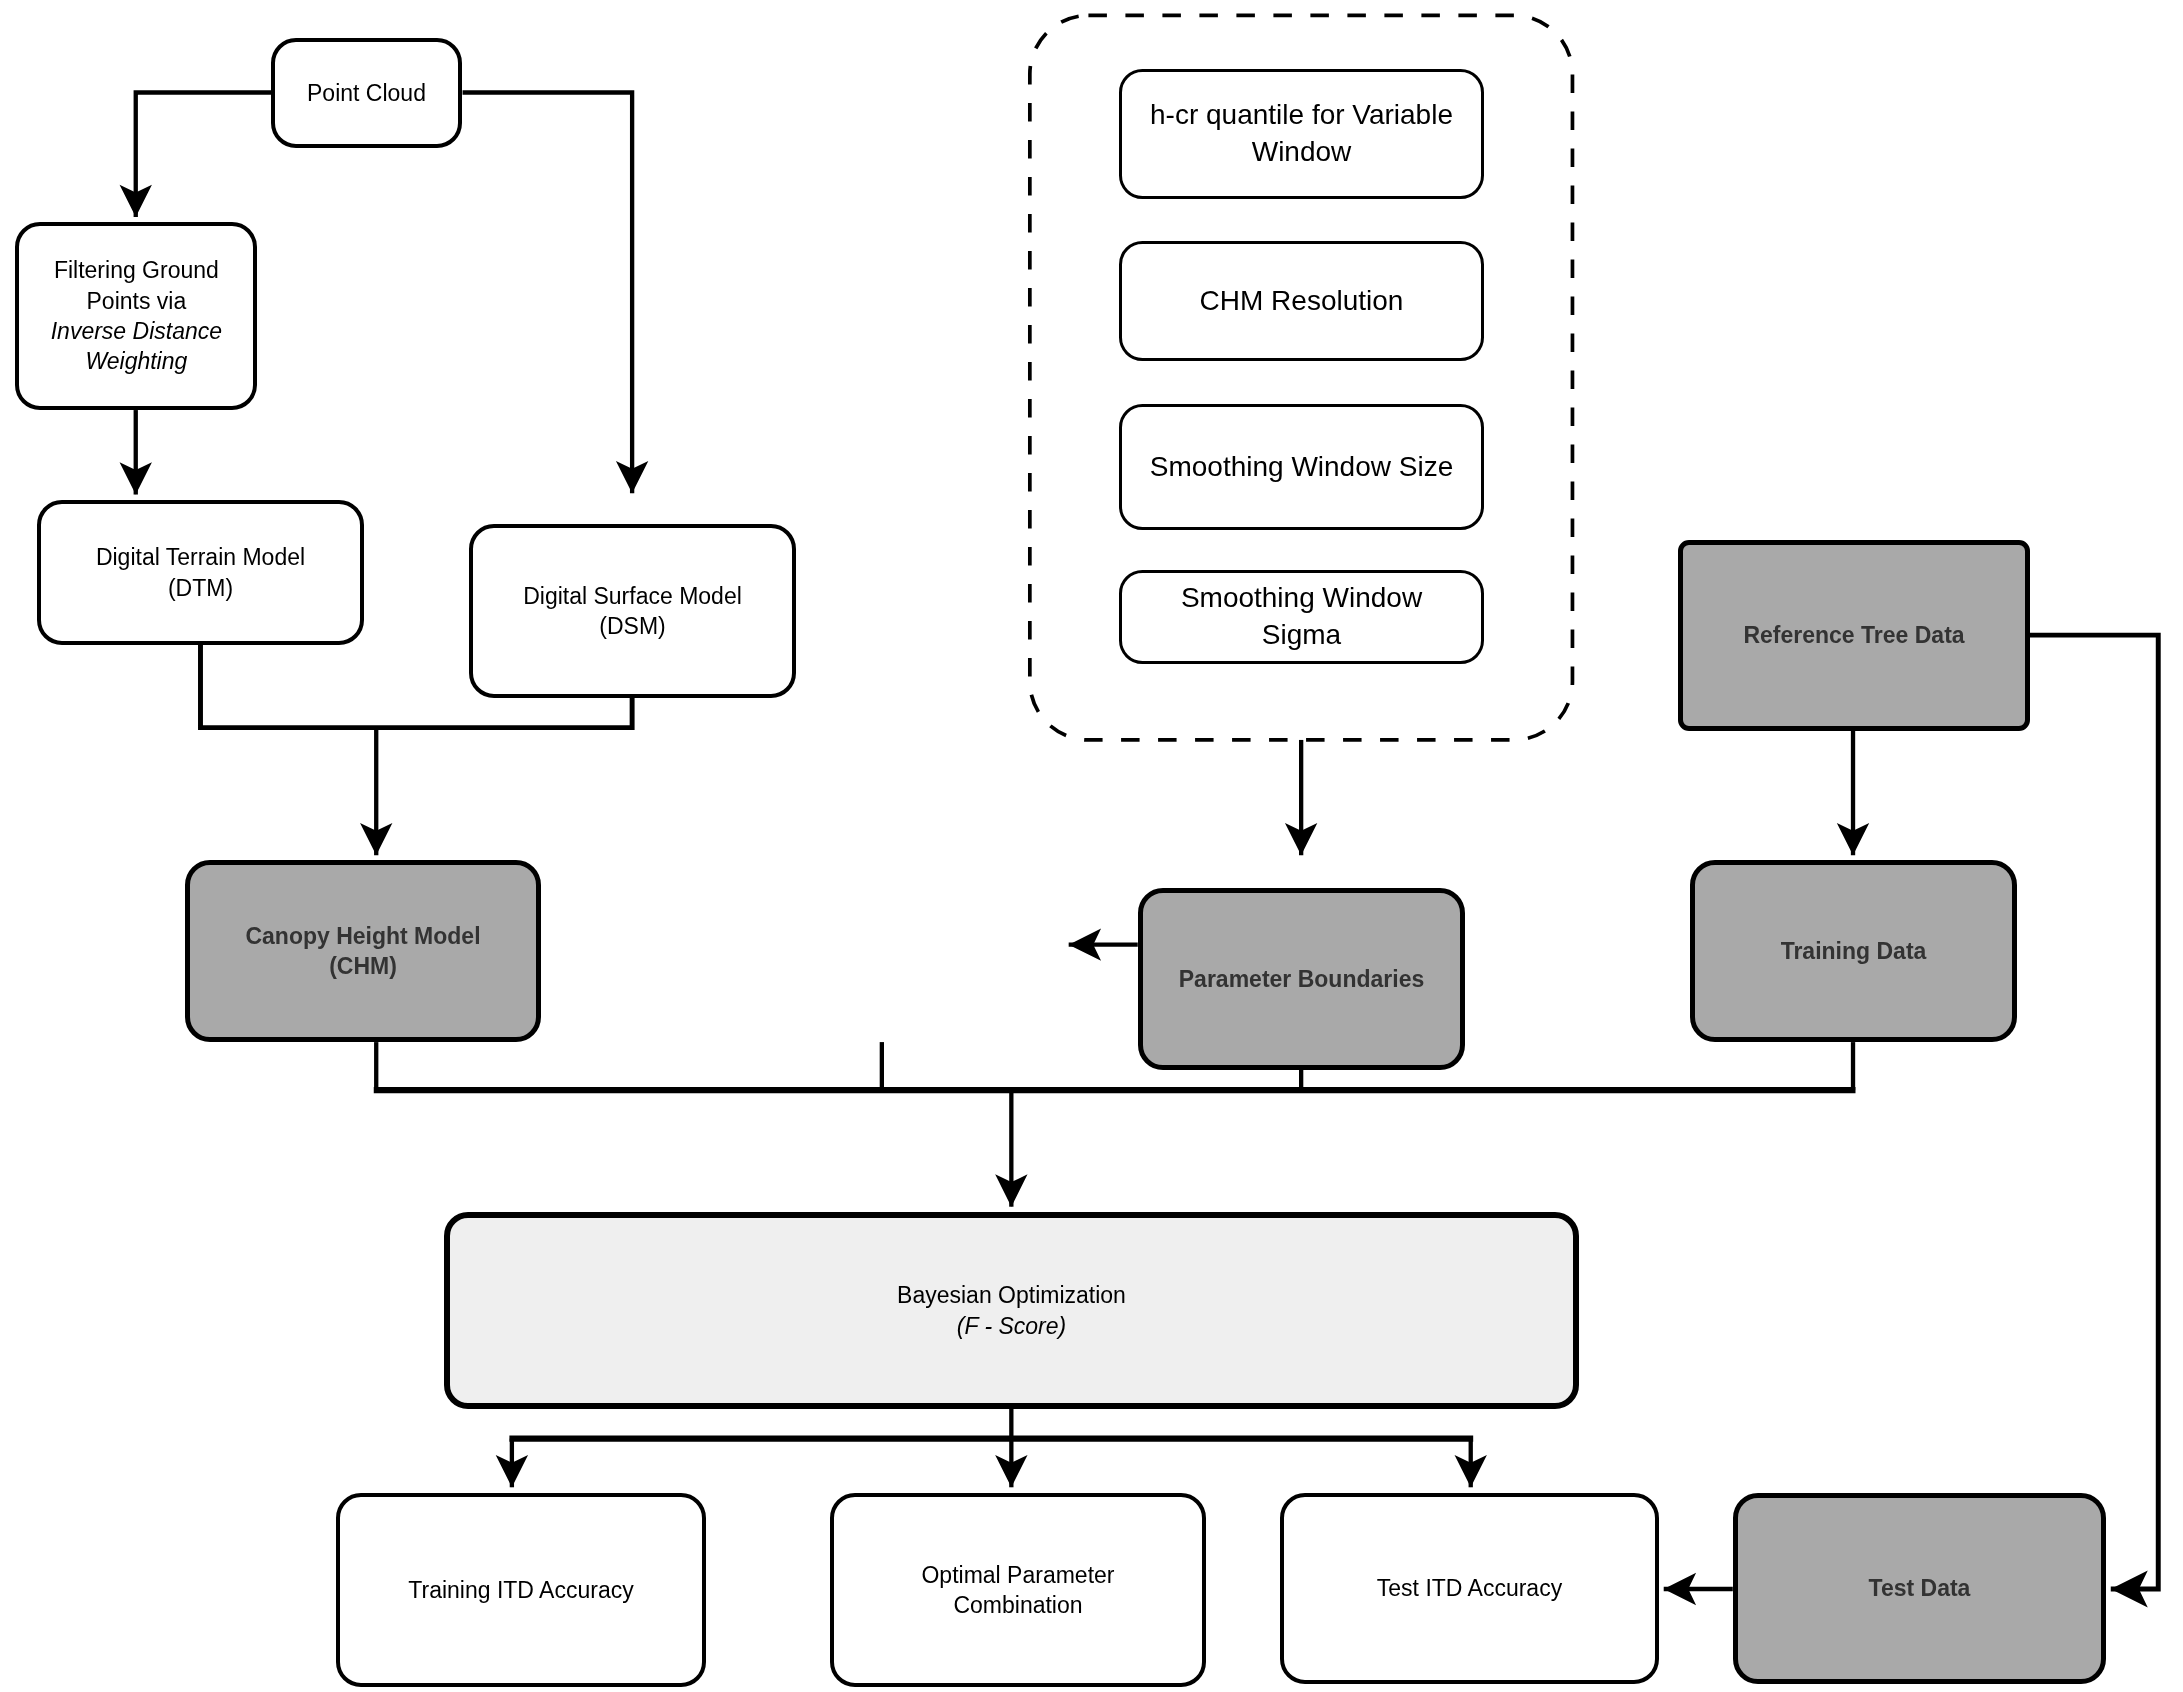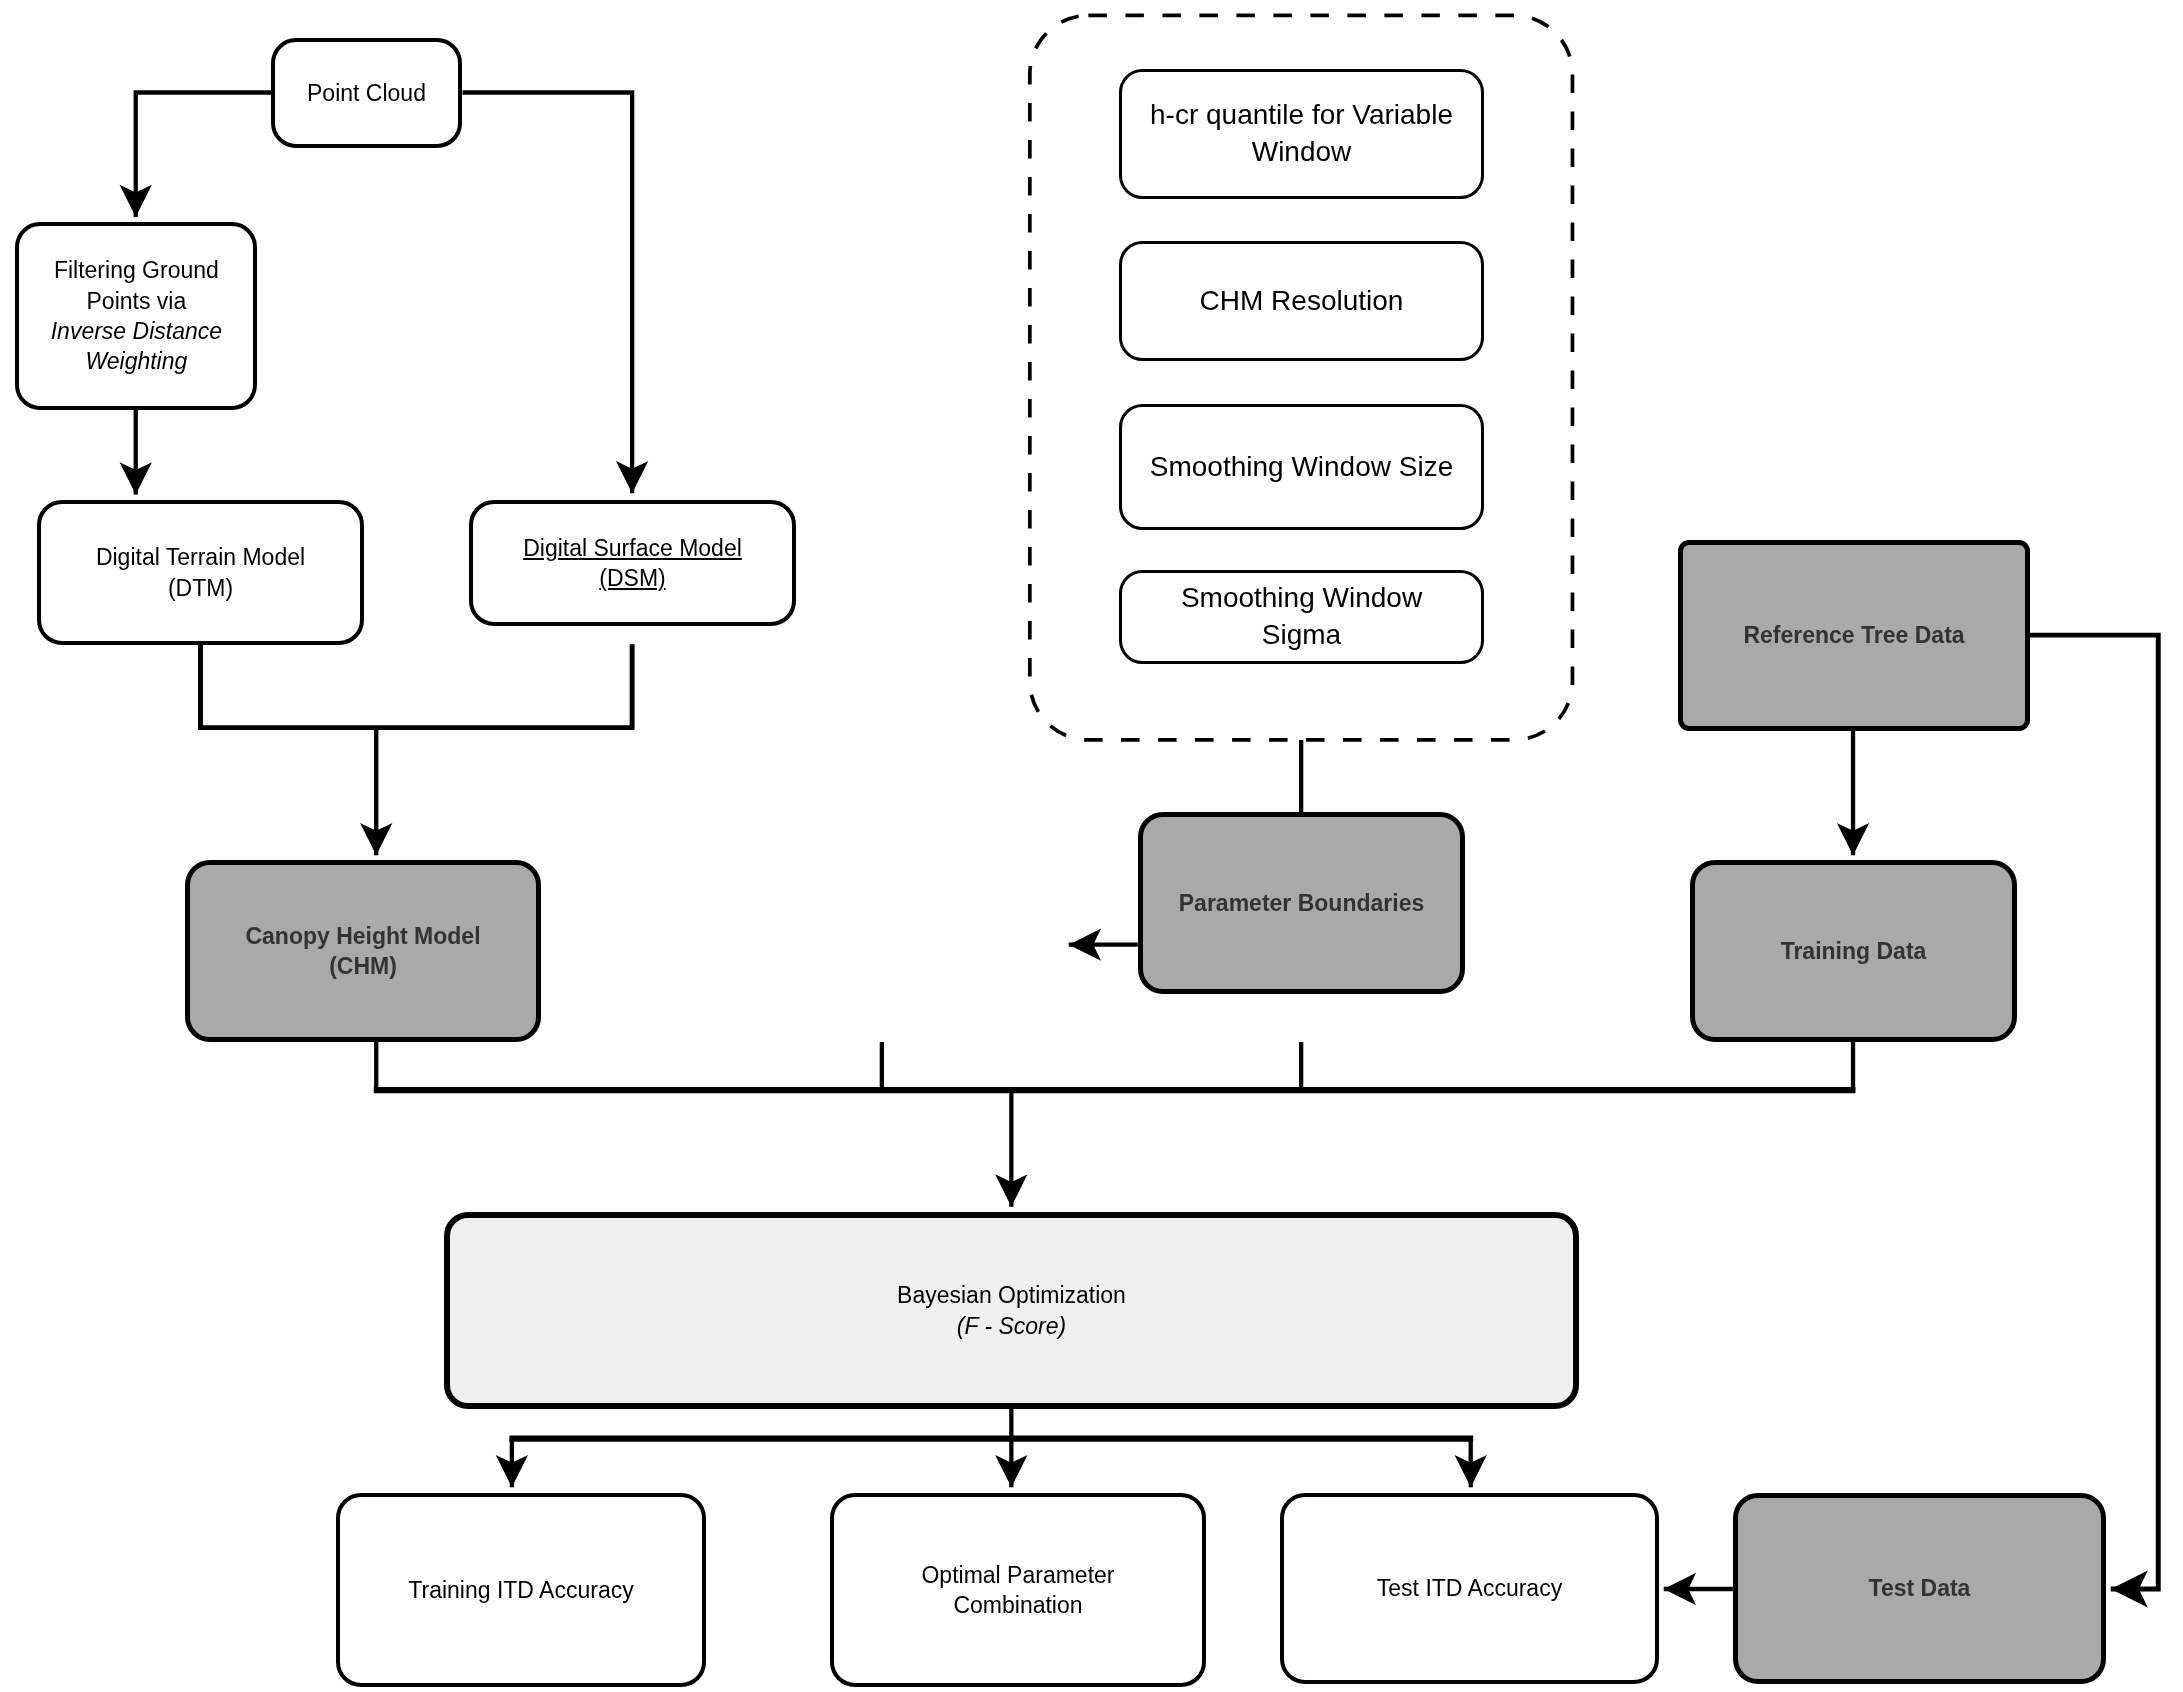--- a/index.html
+++ b/index.html
@@ -97,21 +97,21 @@
     <span class="line">Filtering Ground Points via</span>
     <span class="line italic">Inverse Distance</span>
     <span class="line italic">Weighting</span>
   </div>
 
   <div class="node" style="left:37px;top:500px;width:327px;height:145px;">
     <span class="line">Digital Terrain Model
 (DTM)</span>
   </div>
 
-  <div class="node" style="left:469px;top:500px;width:327px;height:126px;text-decoration:underline;">
+  <div class="node" style="left:469px;top:524px;width:327px;height:174px;">
     <span class="line">Digital Surface Model
 (DSM)</span>
   </div>
 
   <div class="node param" style="left:1119px;top:69px;width:365px;height:130px;">
     <span class="line">h-cr quantile for Variable
 Window</span>
   </div>
   <div class="node param" style="left:1119px;top:241px;width:365px;height:120px;">
     <span class="line">CHM Resolution</span>
@@ -127,21 +127,21 @@
   <div class="node gray" style="left:1678px;top:540px;width:352px;height:191px;border-radius:11px;">
     <span class="line">Reference Tree Data</span>
   </div>
 
   <div class="node gray" style="left:185px;top:860px;width:356px;height:182px;">
     <span class="line">Canopy Height Model
 (CHM)</span>
   </div>
 
 
-  <div class="node gray" style="left:1138px;top:812px;width:327px;height:182px;">
+  <div class="node gray" style="left:1138px;top:888px;width:327px;height:182px;">
     <span class="line">Parameter Boundaries</span>
   </div>
 
   <div class="node gray" style="left:1690px;top:860px;width:327px;height:182px;">
     <span class="line">Training Data</span>
   </div>
 
   <div class="node light" style="left:444px;top:1212px;width:1135px;height:197px;">
     <span class="line">Bayesian Optimization</span>
     <span class="line italic">(F - Score)</span>

